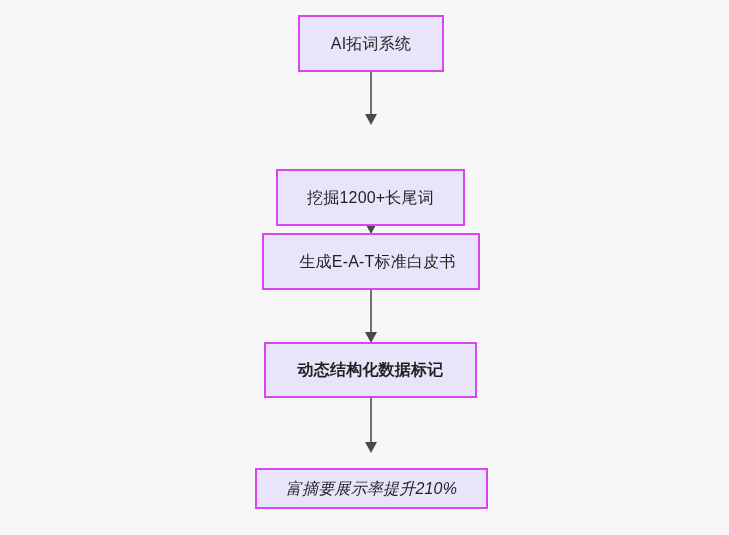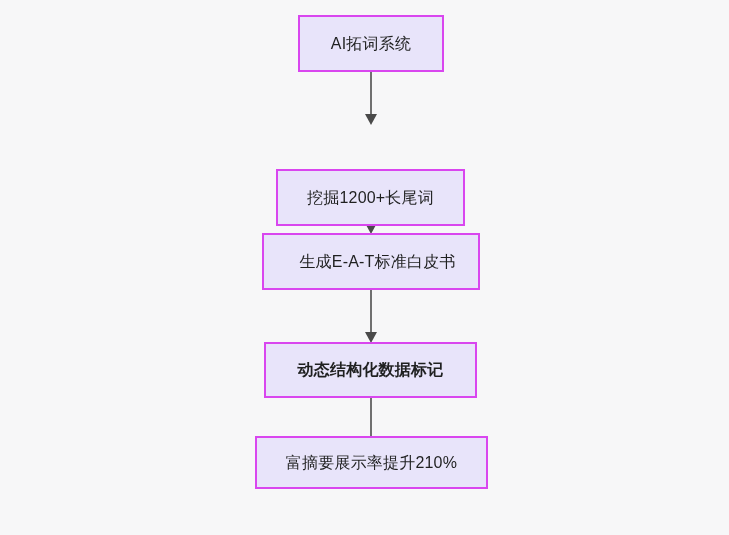--- a/index.html
+++ b/index.html
@@ -84,17 +84,17 @@
   </div>
 
   <div class="node" style="left:262px; top:233px; width:218px; height:57px;padding-left:13px;">
     <span class="node-label">生成E-A-T标准白皮书</span>
   </div>
 
   <div class="node" style="left:264px; top:342px; width:213px; height:56px;font-weight:bold;">
     <span class="node-label">动态结构化数据标记</span>
   </div>
 
-  <div class="node" style="left:255px; top:436px; width:233px; height:53px;">
+  <div class="node" style="left:255px; top:468px; width:233px; height:41px;font-style:italic;">
     <span class="node-label">富摘要展示率提升210%</span>
   </div>
 
 </div>
 
 </body></html>

